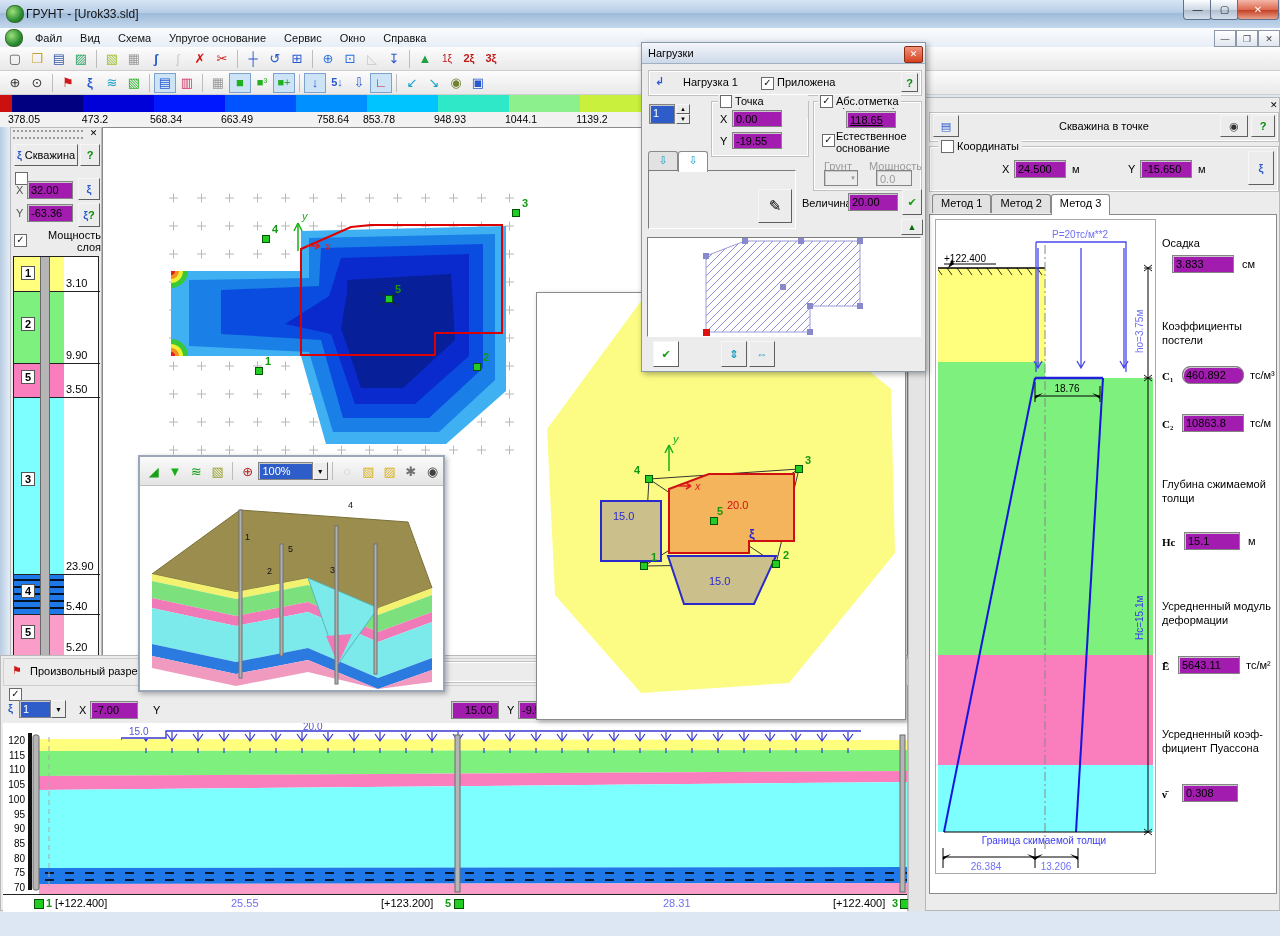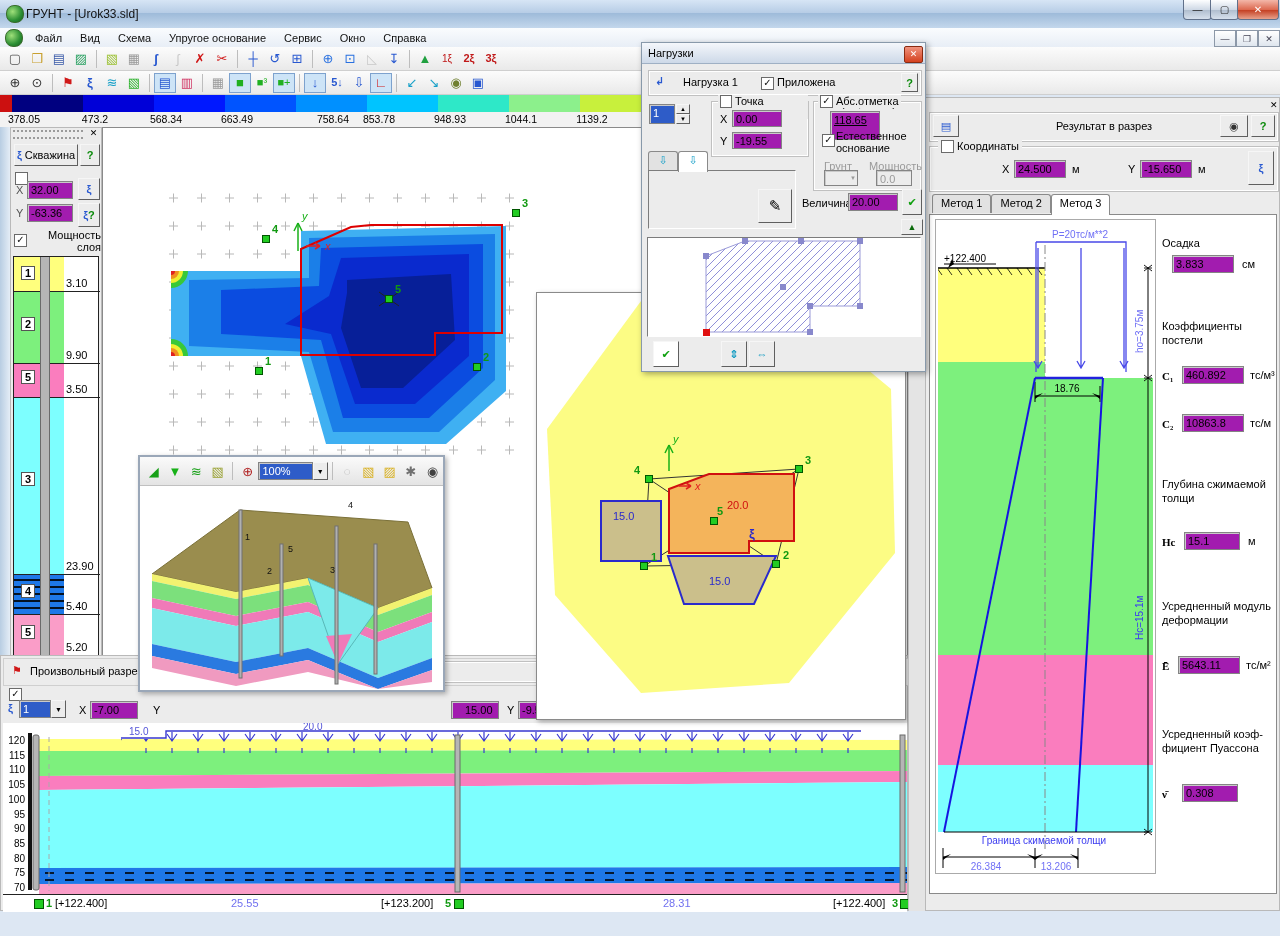--- a/index.html
+++ b/index.html
@@ -413,21 +413,21 @@
   </div>
 
   <div class="a" style="left:908px;top:97px;width:17px;height:814px;background:#e4e4e4;border-left:1px solid #bdbdbd;">
     <div class="a" style="left:2px;top:2px;width:11px;height:26px;background:#3a6ea5;border:1px solid #24507e;"></div>
   </div>
 
   <div class="a panel" style="left:925px;top:97px;width:355px;height:814px;">
     <span class="a" style="left:344px;top:2px;font-size:9px;">✕</span>
     <div class="a grp" style="left:3px;top:14px;width:348px;height:28px;background:#ececec;">
       <div class="a btn" style="left:3px;top:2px;width:26px;height:22px;color:#2858d0;">▤</div>
-      <div class="a" style="left:0;top:7px;width:100%;text-align:center;">Результат в разрез</div>
+      <div class="a" style="left:0;top:7px;width:100%;text-align:center;">Скважина в точке</div>
       <div class="a btn" style="left:290px;top:2px;width:28px;height:22px;color:#333;">◉</div>
       <div class="a btn" style="left:321px;top:2px;width:24px;height:22px;color:#0a8a0a;font-weight:bold;">?</div>
     </div>
     <div class="a grp" style="left:3px;top:48px;width:348px;height:44px;">
       <span class="a" style="left:8px;top:-7px;background:#ececec;padding:0 3px;display:flex;gap:3px;">
         <span class="cbx"></span>
         <span>Координаты</span>
       </span>
       <span class="a" style="left:72px;top:16px;">X</span>
       <div class="a fld" style="left:84px;top:13px;width:52px;height:18px;">24.500</div>
@@ -489,21 +489,21 @@
         <path d="M7,637 l8,-3 l-8,6 Z M99,637 l-8,-3 l8,6 Z M99,637 l8,-3 l-8,6 Z M142,637 l-8,-3 l8,6 Z" fill="#000"></path>
         <text x="50" y="650" font-size="10" fill="#7070f5" text-anchor="middle">26.384</text>
         <text x="120" y="650" font-size="10" fill="#7070f5" text-anchor="middle">13.206</text>
       </svg>
 
       <div class="a" style="left:232px;top:22px;">Осадка</div>
       <div class="a fld" style="left:242px;top:40px;width:62px;height:18px;">3.833</div>
       <div class="a" style="left:312px;top:43px;">см</div>
       <div class="a" style="left:232px;top:104px;width:104px;line-height:14px;">Коэффициенты постели</div>
       <div class="a" style="left:232px;top:155px;font-weight:bold;font-family:'Liberation Serif',serif;">C₁</div>
-      <div class="a fld" style="left:252px;top:151px;width:62px;height:18px;">460.892</div>
+      <div class="a fld" style="left:252px;top:151px;width:62px;height:18px;border-radius:8px;">460.892</div>
       <div class="a" style="left:320px;top:154px;">тс/м³</div>
       <div class="a" style="left:232px;top:203px;font-weight:bold;font-family:'Liberation Serif',serif;">C₂</div>
       <div class="a fld" style="left:252px;top:199px;width:62px;height:18px;">10863.8</div>
       <div class="a" style="left:320px;top:202px;">тс/м</div>
       <div class="a" style="left:232px;top:262px;width:110px;line-height:14px;">Глубина сжимаемой толщи</div>
       <div class="a" style="left:232px;top:321px;font-weight:bold;font-family:'Liberation Serif',serif;">Hс</div>
       <div class="a fld" style="left:254px;top:317px;width:56px;height:18px;">15.1</div>
       <div class="a" style="left:318px;top:320px;">м</div>
       <div class="a" style="left:232px;top:384px;width:116px;line-height:14px;">Усредненный модуль деформации</div>
       <div class="a" style="left:232px;top:445px;font-weight:bold;font-family:'Liberation Serif',serif;">Ē</div>
@@ -539,21 +539,21 @@
       <span class="a" style="left:8px;top:11px;">X</span>
       <div class="a fld" style="left:20px;top:8px;width:50px;height:17px;">0.00</div>
       <span class="a" style="left:8px;top:33px;">Y</span>
       <div class="a fld" style="left:20px;top:30px;width:50px;height:17px;">-19.55</div>
     </div>
     <div class="a grp" style="left:171px;top:58px;width:107px;height:88px;">
       <span class="a" style="left:4px;top:-7px;background:#ececec;padding:0 2px;display:flex;gap:3px;">
         <span class="cbx">✓</span>
         <span>Абс.отметка</span>
       </span>
-      <div class="a fld" style="left:16px;top:9px;width:50px;height:29px;text-decoration:underline;">118.65</div>
+      <div class="a fld" style="left:32px;top:9px;width:50px;height:17px;text-decoration:underline;">118.65</div>
       <span class="a cbx" style="left:8px;top:32px;">✓</span>
       <span class="a" style="left:22px;top:28px;width:80px;line-height:12px;">Естественное основание</span>
       <span class="a" style="left:10px;top:58px;color:#9a9a9a;">Грунт</span>
       <div class="a fld" style="left:10px;top:68px;width:34px;height:16px;background:#ececec;color:#9a9a9a;">
           <span class="a" style="right:1px;top:4px;font-size:6px;color:#9a9a9a;">▼</span>
         </div>
       <span class="a" style="left:55px;top:58px;color:#9a9a9a;">Мощность</span>
       <div class="a fld" style="left:62px;top:68px;width:36px;height:16px;background:#ececec;color:#9a9a9a;">0.0</div>
     </div>
     <div class="a" style="left:6px;top:108px;display:flex;">

